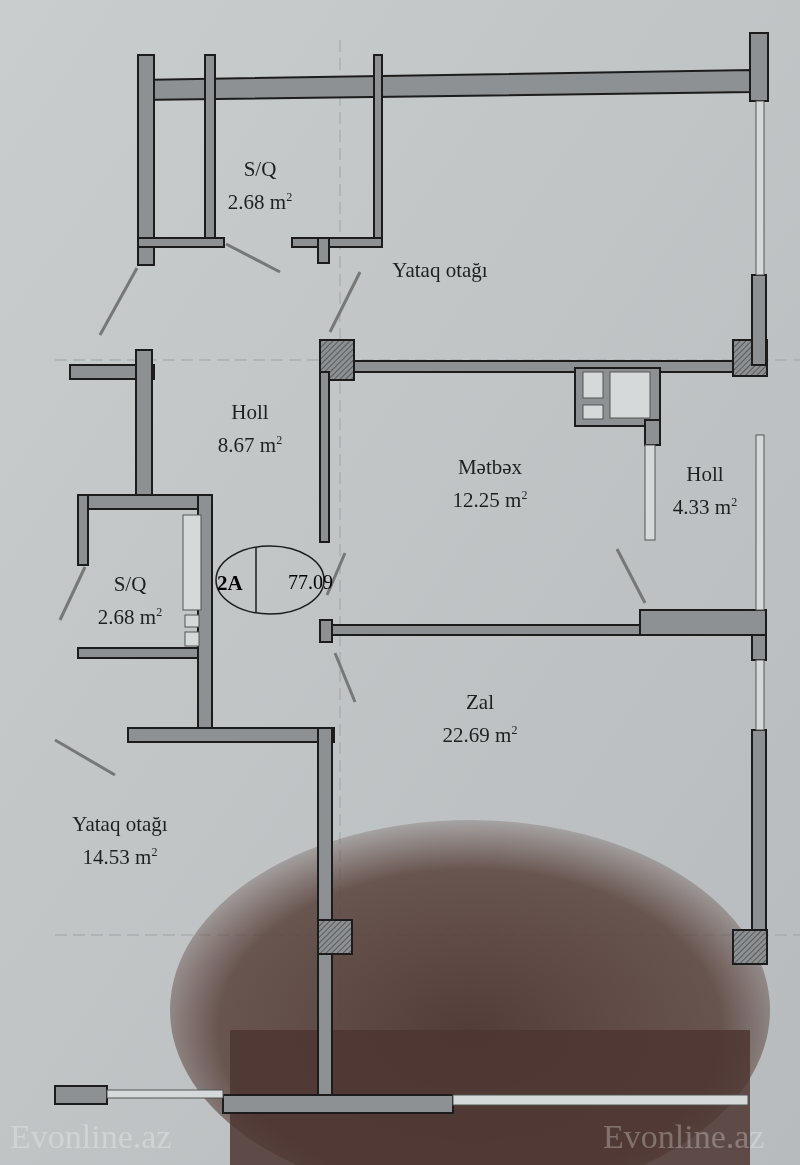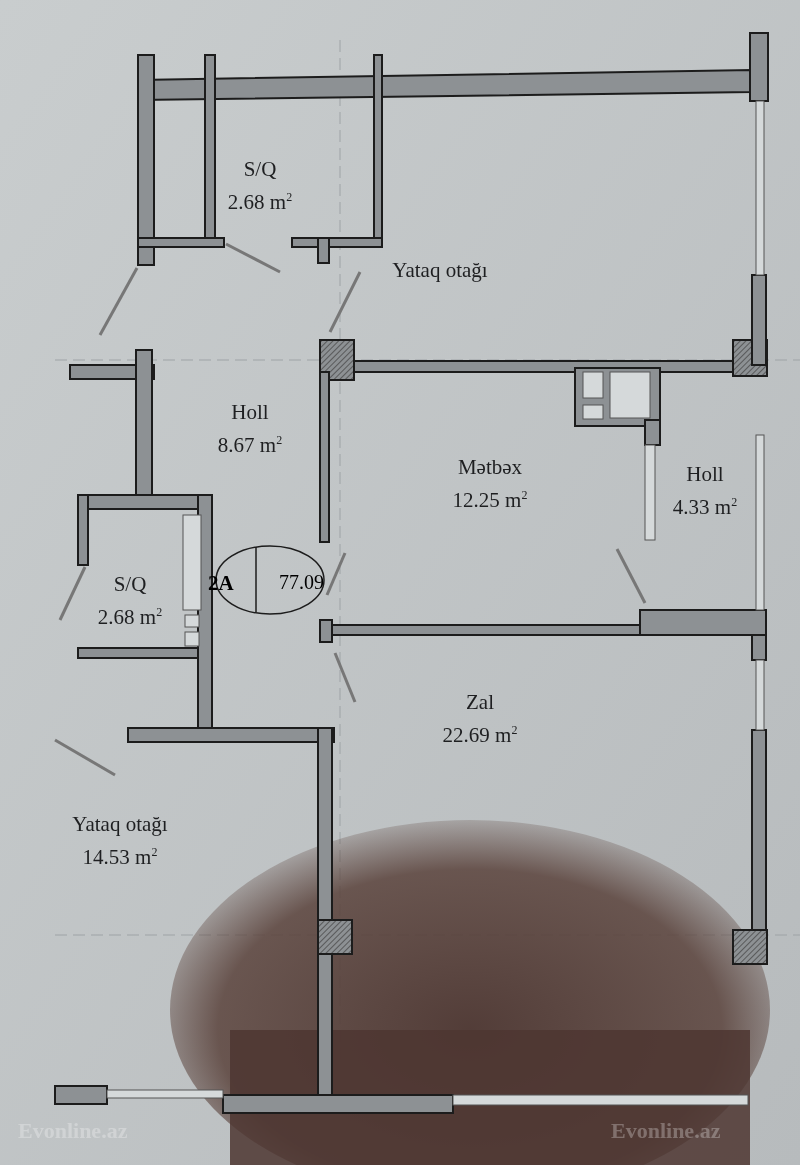--- a/index.html
+++ b/index.html
@@ -1,21 +1,21 @@
 <!DOCTYPE html>
 <html><head>
 <meta charset="utf-8">
 <style>
   html, body { margin:0; padding:0; }
   body { width:800px; height:1165px; overflow:hidden; background:#b9bdbf; font-family:"Liberation Serif", serif; }
   #plan { position:absolute; left:0; top:0; width:800px; height:1165px; }
   .lbl { position:absolute; text-align:center; color:#1e1f21; font-size:21px; line-height:28px; white-space:nowrap; }
   .lbl sup { font-size:12px; }
-  .wm { position:absolute; font-family:"Liberation Serif", serif; font-weight:bold; font-size:22px; color:rgba(255,255,255,0.28);margin-left:8px; }
-  .badge { position:absolute; left:204px; top:553px; width:112px; height:66px; }
+  .wm { position:absolute; font-family:"Liberation Serif", serif; font-weight:normal; font-size:34px; color:rgba(255,255,255,0.28); }
+  .badge { position:absolute; left:213px; top:553px; width:112px; height:66px; }
   .badge .code { position:absolute; left:4px; top:18px; font-weight:bold; font-size:21px; }
   .badge .area { position:absolute; left:44px; top:18px; font-size:20px;margin-left:31px; }
 </style>
 </head>
 <body>
 
 <svg id="plan" viewBox="0 0 800 1165" xmlns="http://www.w3.org/2000/svg">
   <defs>
     <linearGradient id="paper" x1="0" y1="0" x2="1" y2="1">
       <stop offset="0" stop-color="#c9cdce"></stop>

